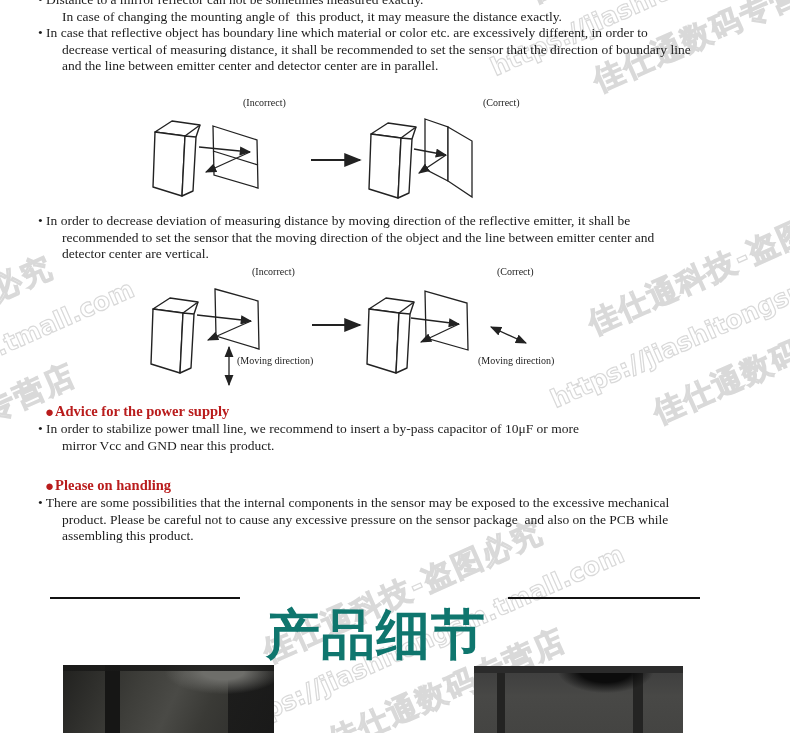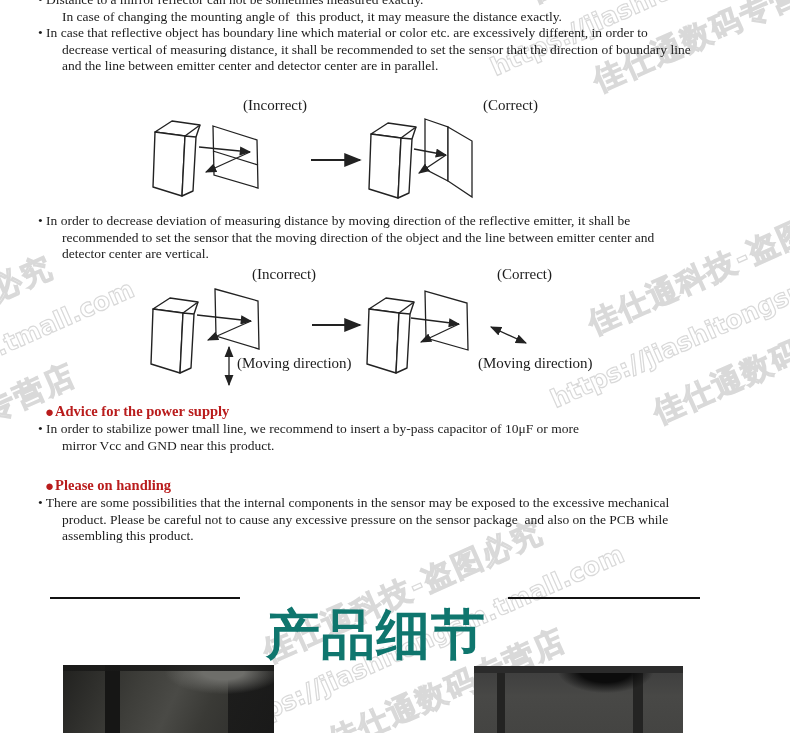--- a/index.html
+++ b/index.html
@@ -10,21 +10,21 @@
   .wm{position:absolute;width:440px;transform:rotate(-24deg);text-align:center;
       color:rgba(255,255,255,0.88);-webkit-text-stroke:1.2px #d9d9d9;
       font-weight:700;line-height:54px;}
   .wm .zh{font-size:30px;font-family:"DejaVu Sans",sans-serif;letter-spacing:2px;}
   .wm .url{font-size:25px;font-family:"DejaVu Sans",sans-serif;}
   
   .content{position:absolute;inset:0;z-index:1;}
   .tline{position:absolute;font-size:13.5px;line-height:16px;white-space:pre;color:#1c1c1c;}
   .ind0{left:38px;}
   .ind1{left:62px;}
-  .dlabel{position:absolute;font-size:15px;color:#1c1c1c;white-space:pre;}
+  .dlabel{position:absolute;font-size:10px;color:#1c1c1c;white-space:pre;}
   .sec-head{position:absolute;left:45px;font-weight:bold;font-size:14.5px;color:#b91c1c;white-space:pre;}
   .sec-head .dot{font-size:15px;vertical-align:-1px;padding-right:1px;}
   .diagram-svg{position:absolute;inset:0;pointer-events:none;}
   .cn-title{position:absolute;left:266px;top:560px;font-size:54px;font-weight:800;
             font-family:"DejaVu Sans",sans-serif;color:#0f766e;letter-spacing:1px;white-space:pre;margin-top:39px;}
   .hline{position:absolute;top:597px;height:2px;background:#131313;}
   .hline.l{left:50px;width:190px;}
   .hline.r{left:508px;width:192px;}
   .photo{position:absolute;top:665px;height:68px;}
   .photo.left{left:63px;width:211px;

